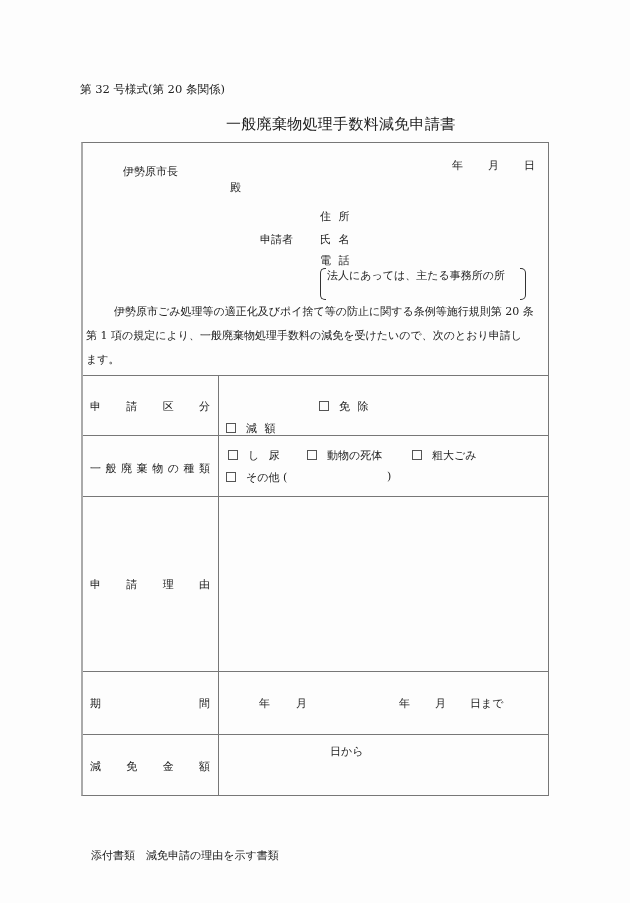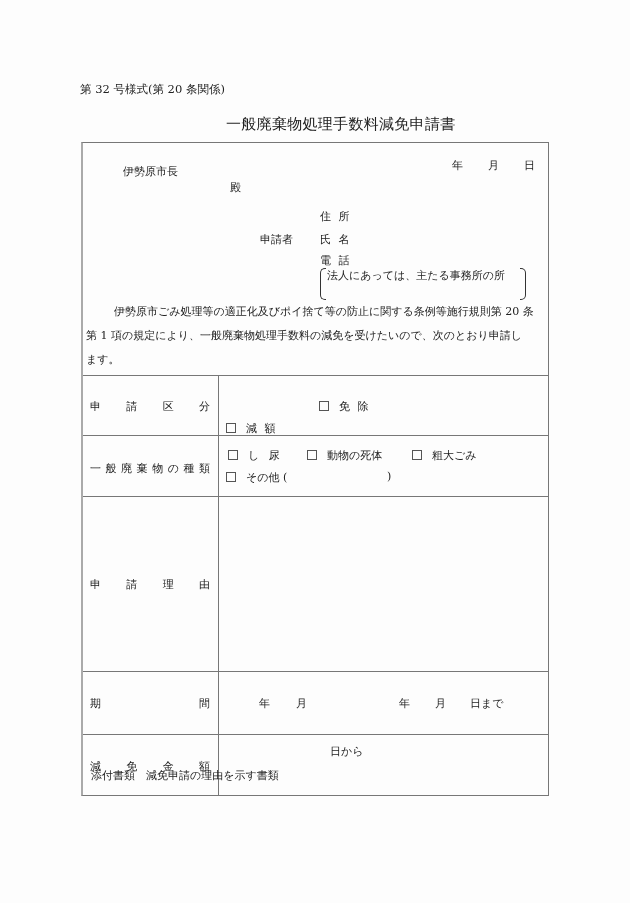--- a/index.html
+++ b/index.html
@@ -133,13 +133,13 @@
 <div class="cell-text" style="left:470px; top:696px;font-family:Liberation Mono, monospace;">日まで</div>
 
 <div class="cell-text spread" style="left:90px; width:120px; top:759px;">
   <span>減</span>
   <span>免</span>
   <span>金</span>
   <span>額</span>
 </div>
 <div class="cell-text" style="left:220px; top:735px; width:328px; height:60px;"></div>
 
-<div class="abs" style="left:91px; top:768px;font-family:Liberation Serif, serif;">添付書類　減免申請の理由を示す書類</div>
+<div class="abs" style="left:91px; top:848px;font-family:Liberation Serif, serif;">添付書類　減免申請の理由を示す書類</div>
 
 </body></html>

